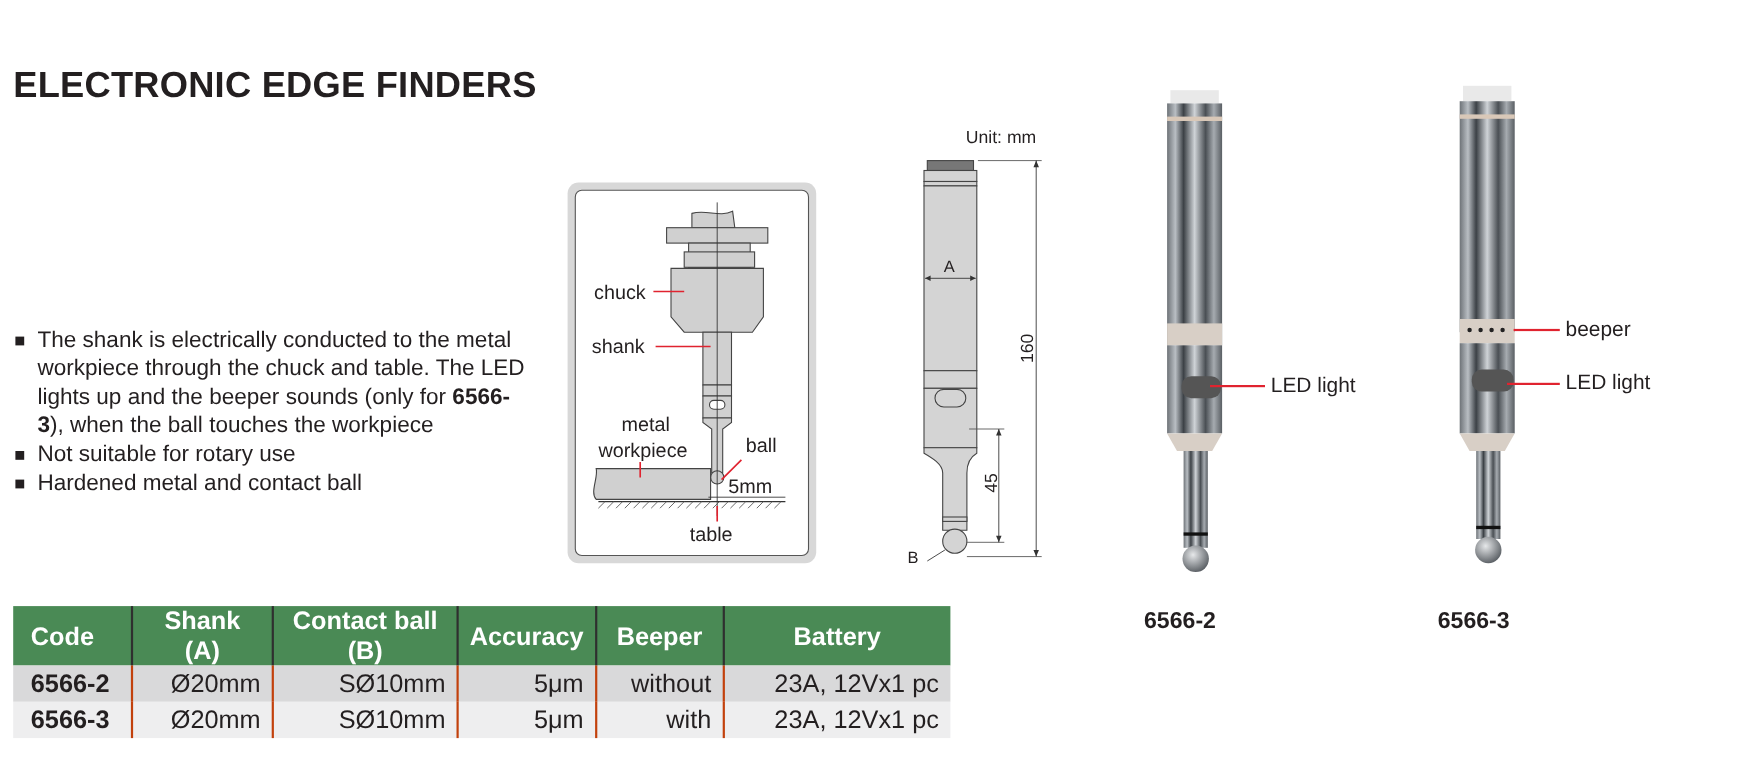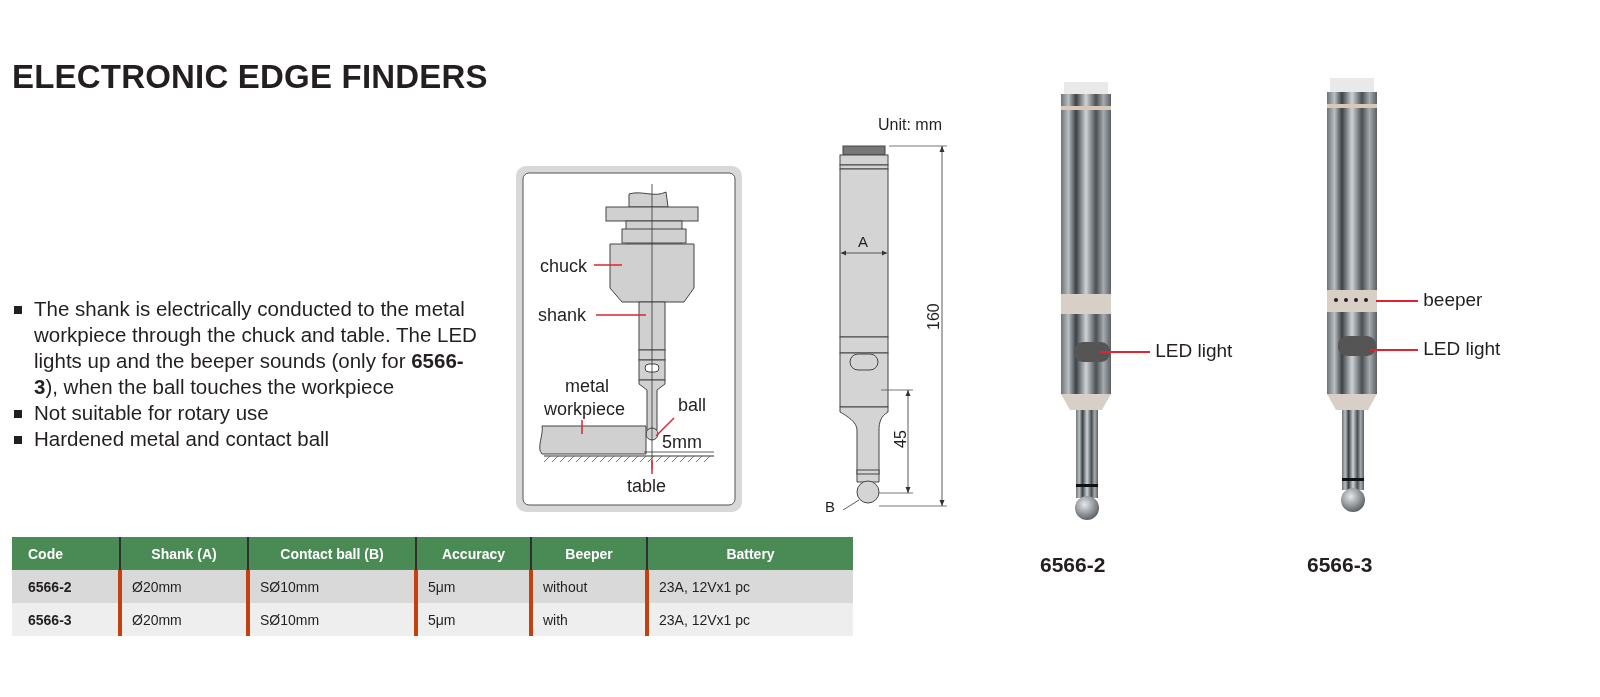--- a/index.html
+++ b/index.html
@@ -9,24 +9,24 @@
   .title { position: absolute; left: 12px; top: 28px; font-size: 33px; font-weight: bold; letter-spacing: 0.2px; margin-top: 30px; }
 
   .bullets { position: absolute; left: 12px; top: 280px; width: 470px; font-size: 20.5px; line-height: 26px; list-style: none; margin-top: 16px; }
   .bullets li { position: relative; padding-left: 22px; }
   .bullets li::before { content: ""; position: absolute; left: 2px; top: 10px; width: 8px; height: 8px; background: #231f20; }
   .bullets b { font-weight: bold; }
 
   .svg-abs { position: absolute; }
   .diag-text { font-family: "Liberation Sans", sans-serif; fill: #231f20; }
 
-  table.spec { position: absolute; left: 12px; top: 537px; border-collapse: collapse; font-size: 14px; }
+  table.spec { position: absolute; left: 12px; top: 551px; border-collapse: collapse; font-size: 23px; }
   table.spec th { background: #4a8a55; color: #ffffff; font-weight: bold; height: 33px; padding: 0 10px; text-align: center; border-left: 2px solid #2f2f2f; }
   table.spec th:first-child { border-left: none; text-align: left; padding-left: 16px; }
-  table.spec td { height: 33px; padding: 0 10px; text-align: left; border-left: 4px solid #c2410c; }
+  table.spec td { height: 33px; padding: 0 10px; text-align: right; border-left: 2px solid #c2410c; }
   table.spec td:first-child { border-left: none; text-align: left; padding-left: 16px; font-weight: bold; }
   table.spec tr.r0 td { background: #d9d9da; }
   table.spec tr.r1 td { background: #eeeeef; }
 
   .prod-label { position: absolute; font-size: 21px; font-weight: bold; }
   .callout { position: absolute; font-size: 19px; }
 </style>
 </head>
 <body>
 

